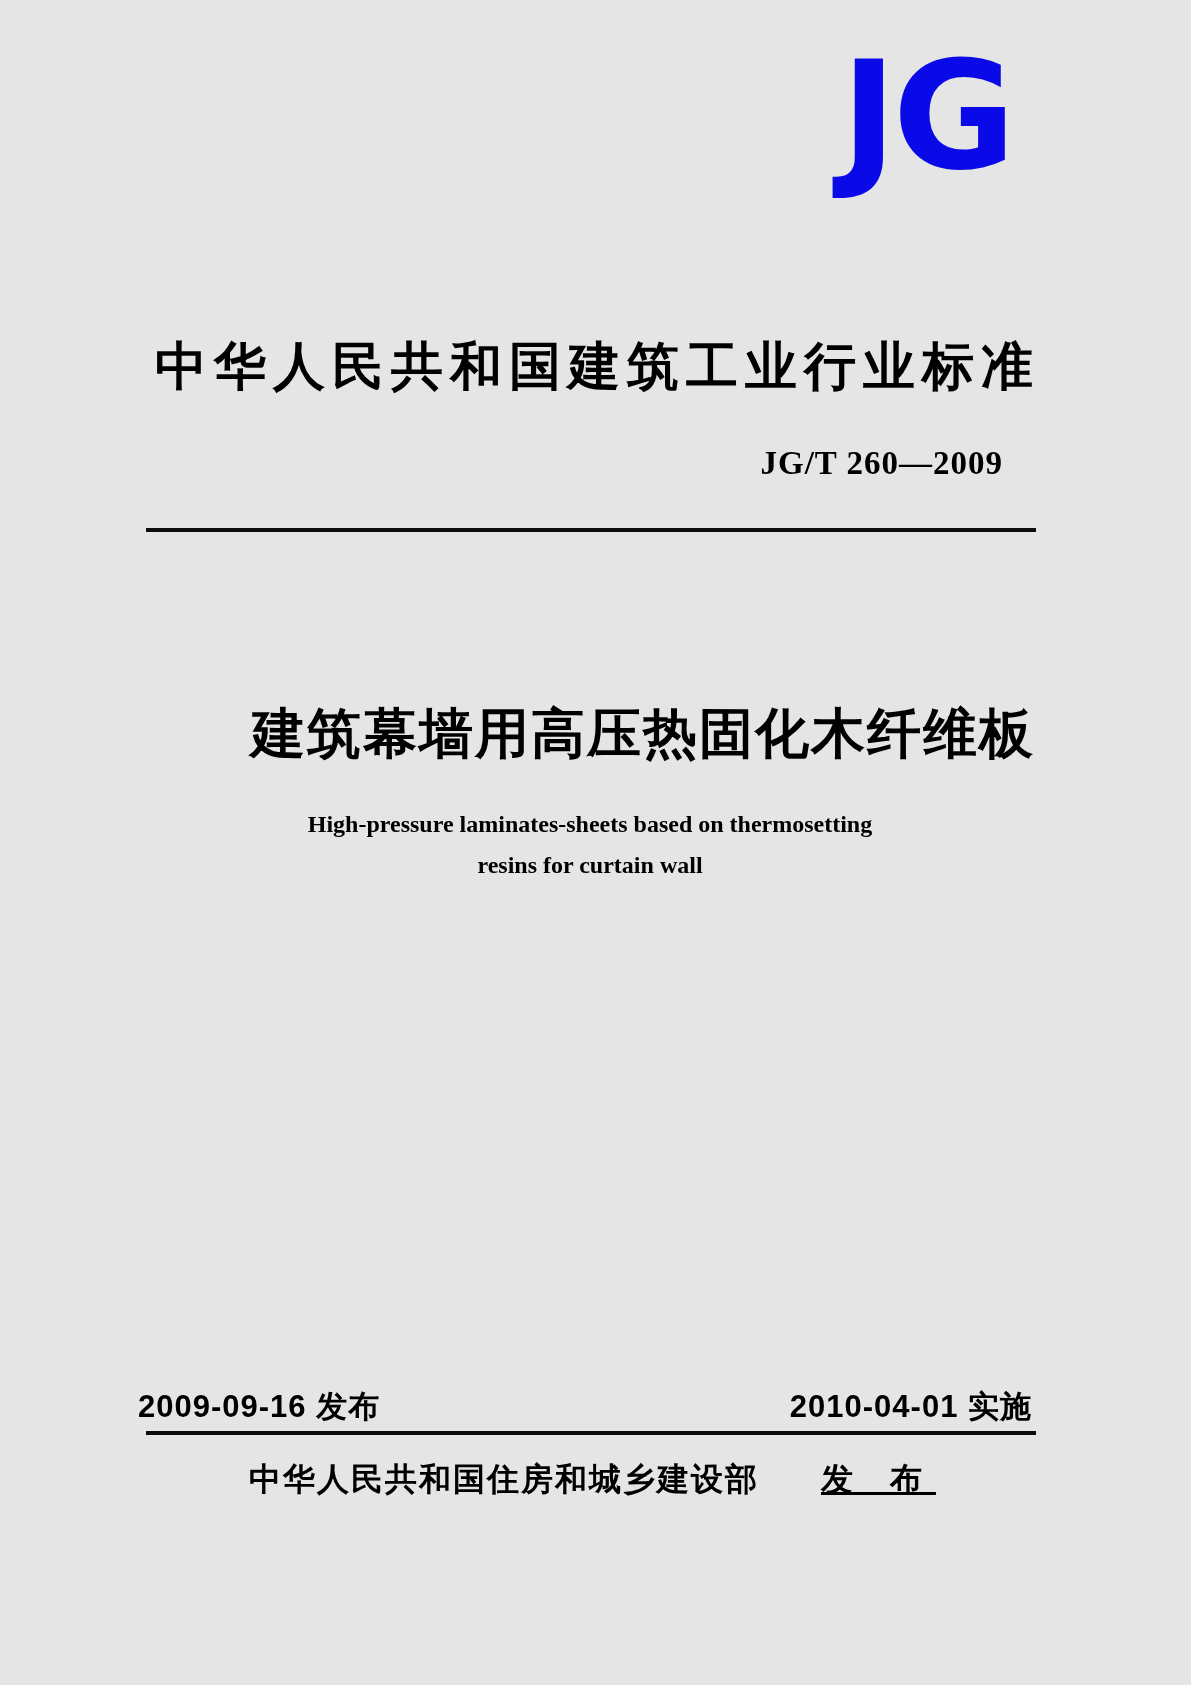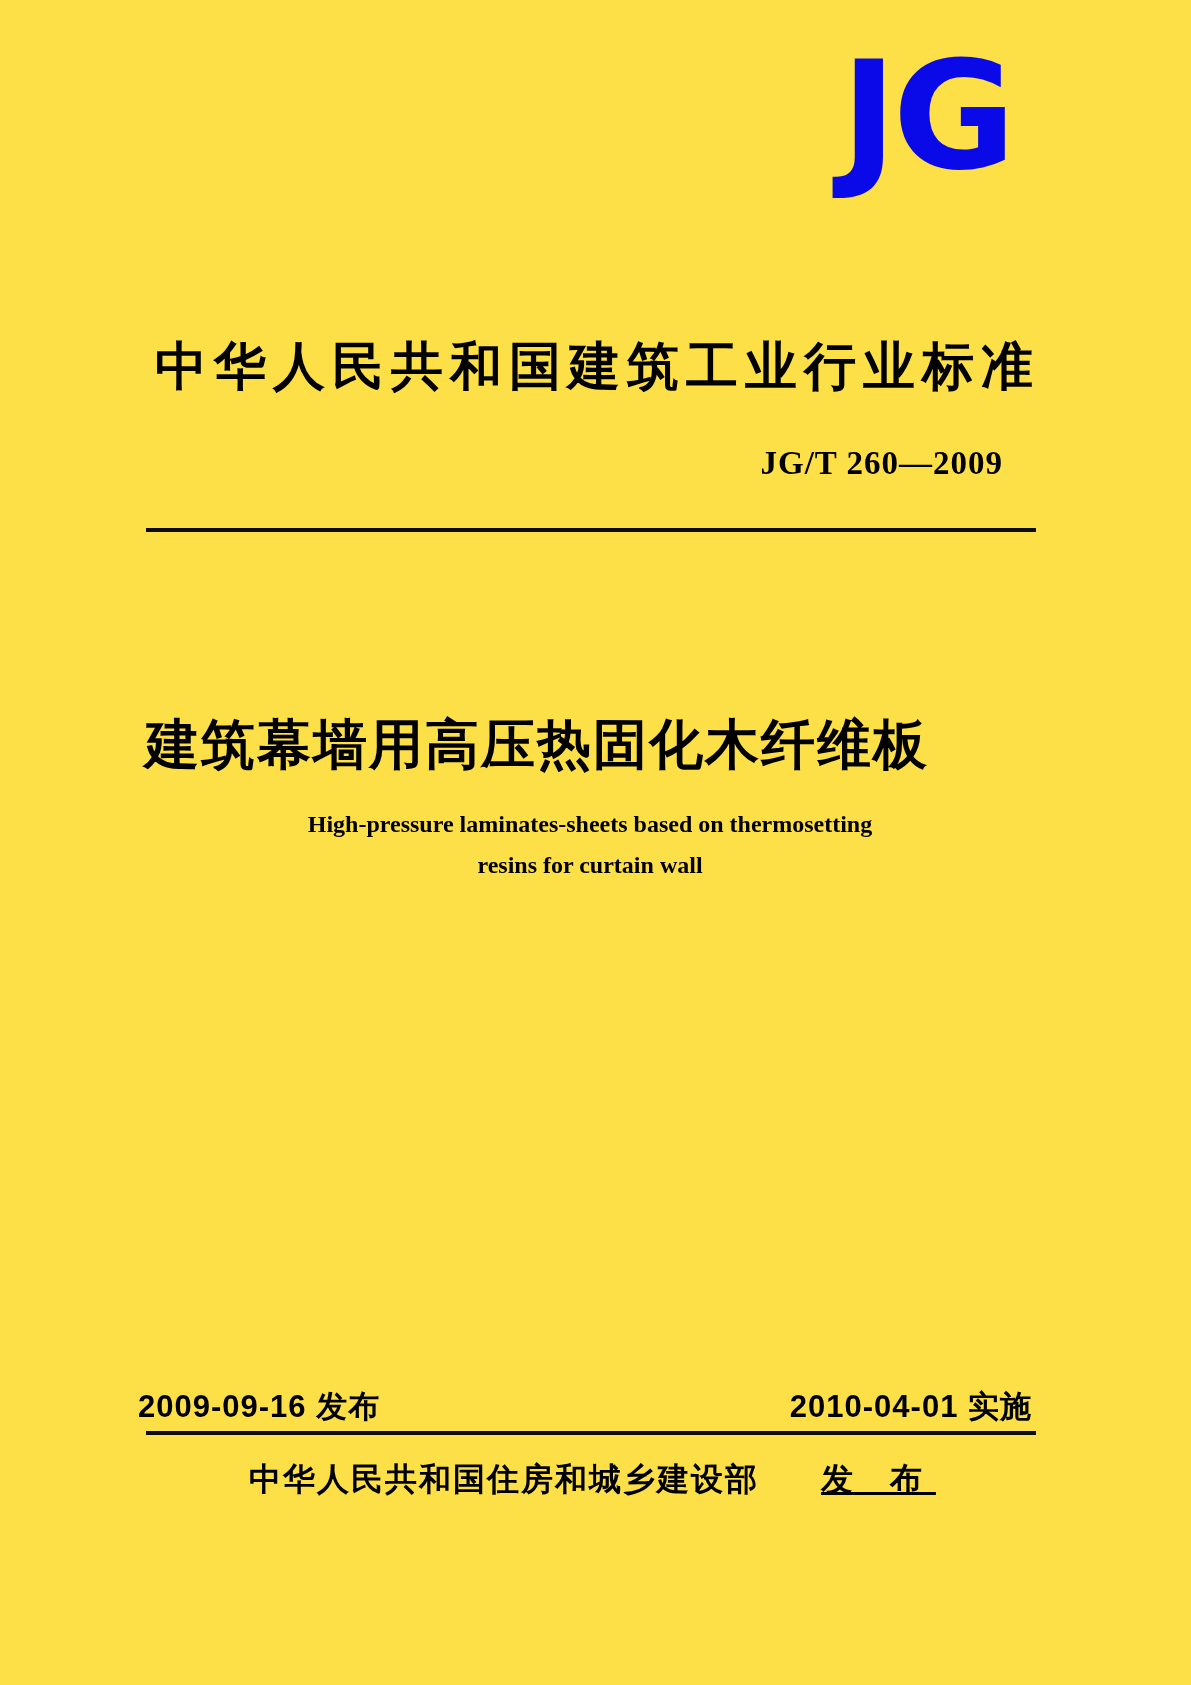--- a/index.html
+++ b/index.html
@@ -4,21 +4,21 @@
 <style>
   html, body {
     margin: 0;
     padding: 0;
     background: #ffffff;
   }
   .page {
     position: relative;
     width: 1191px;
     height: 1685px;
-    background: #fde047;
+    background: #e5e5e5;
     overflow: hidden;
     font-family: "Liberation Sans", sans-serif;
     color: #000000;
   }
 
   
   .logo {
     position: absolute;
     top: 38px;
     right: 179px;
@@ -65,27 +65,26 @@
   }
   .rule-top { top: 528px; }
   .rule-bottom { top: 1431px; }
 
   
   .main-title {
     position: absolute;
     top: 698px;
     left: 145px;
     width: 890px;
-    text-align: left;
+    text-align: right;
     font-size: 54px;
     font-weight: bold;
     letter-spacing: 2px;
     white-space: nowrap;
     font-family: "Liberation Sans", sans-serif;
-    margin-top: 11px;
   }
 
   
   .en-title {
     position: absolute;
     top: 804px;
     left: 145px;
     width: 890px;
     text-align: center;
     font-family: "Liberation Serif", serif;

